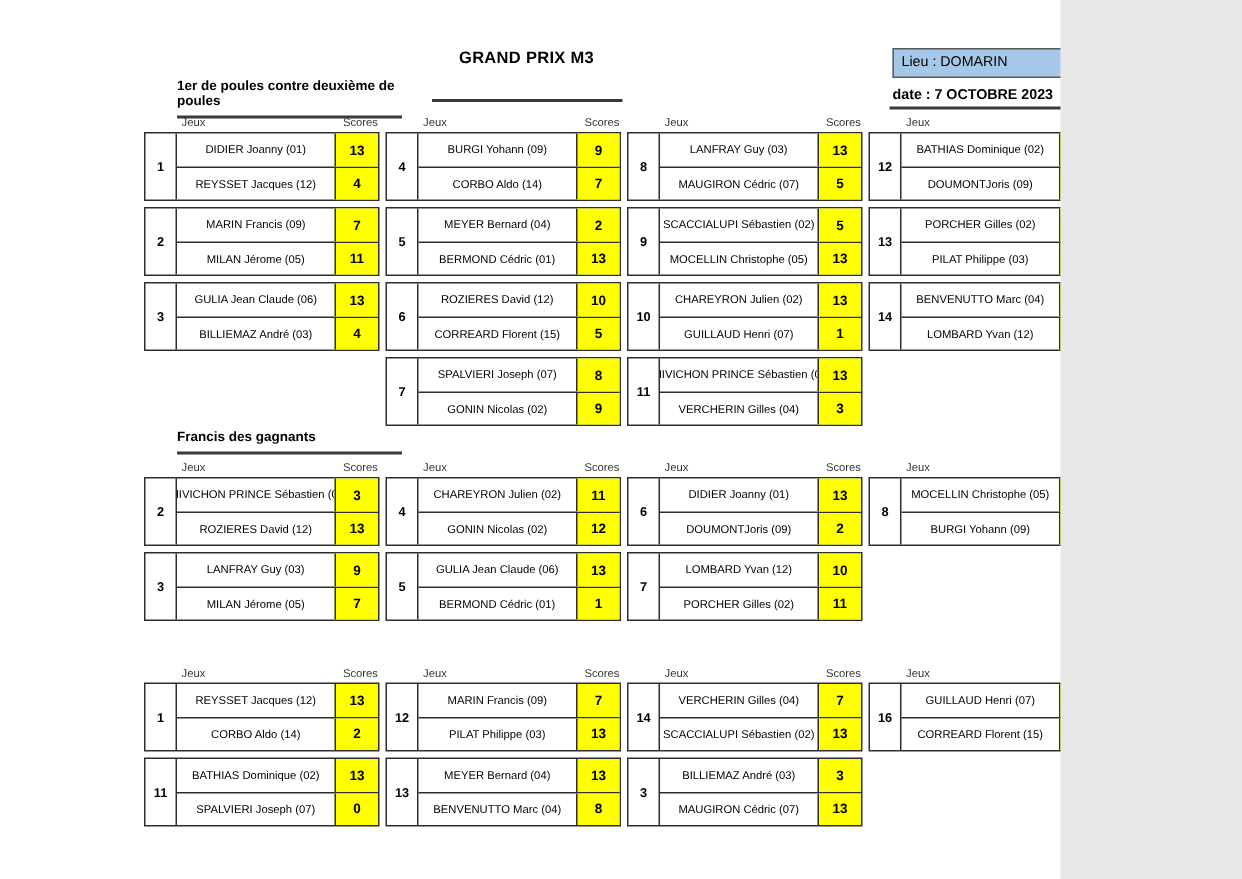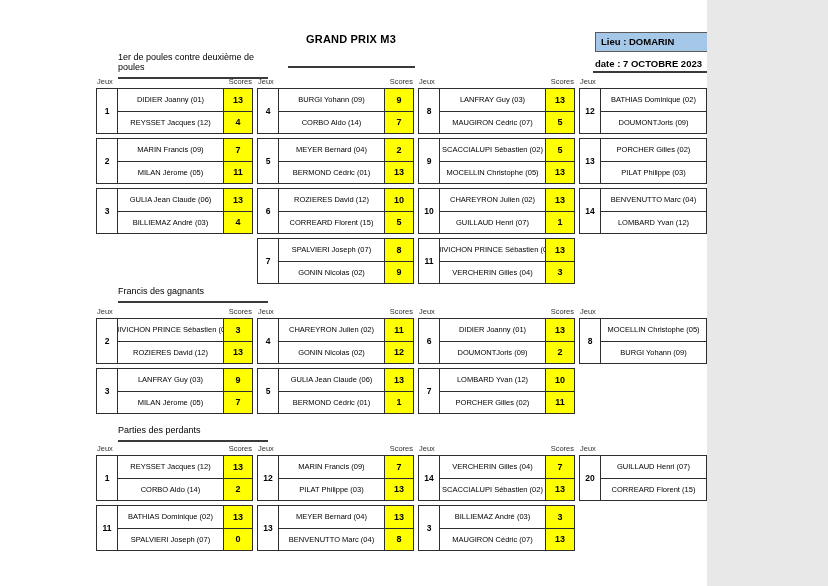--- a/index.html
+++ b/index.html
@@ -10,37 +10,37 @@
   }
   *{box-sizing:border-box;margin:0;padding:0;}
   body{background:#e8e8e8;font-family:"Liberation Sans",sans-serif;}
   .page{position:relative;width:707px;height:586px;background:#ffffff;overflow:hidden;color:#000;}
 
   .main-title{position:absolute;top:33px;left:251px;width:200px;text-align:center;
     font-size:11px;font-weight:bold;letter-spacing:.2px;}
   .title-underline{position:absolute;top:66px;left:288px;width:127px;height:2px;background:var(--line);}
 
   .lieu-box{position:absolute;top:32px;left:595px;width:117px;height:20px;background:var(--lieu-bg);
-    border:1px solid #5a5a5a;font-size:9.5px;font-weight:bold;line-height:18px;padding-left:5px;}
+    border:1px solid #5a5a5a;font-size:9.5px;font-weight:normal;line-height:18px;padding-left:5px;}
   .date-line{position:absolute;top:58px;left:595px;font-size:9.5px;font-weight:bold;}
   .date-underline{position:absolute;top:71px;left:593px;width:141px;height:2px;background:var(--line);}
 
-  .section-title{position:absolute;left:118px;width:150px;font-size:9px;font-weight:normal;
+  .section-title{position:absolute;left:118px;width:150px;font-size:9px;font-weight:bold;
     padding-bottom:5px;border-bottom:2px solid var(--line);}
   #sec1-title{top:52px;}
   #sec2-title{top:286px;}
   #sec3-title{top:425px;}
 
   .columns{position:absolute;left:96px;width:640px;display:flex;gap:4px;}
   #cols1{top:76px;}
   #cols2{top:306px;}
   #cols3{top:443px;}
   .col{flex:1;min-width:0;}
   .colhead{display:flex;justify-content:space-between;align-items:flex-end;height:12px;
-    font-size:7.5px;color:#333;padding:0 1px 2px 1px;}
+    font-size:7.5px;color:#333;padding:0 1px 2px 1px;margin-left:24px;}
   .list{display:flex;flex-direction:column;gap:4px;}
 
   .match{height:46px;display:flex;border:1px solid var(--cell-border);background:#fff;}
   .mnum{width:21px;flex:0 0 21px;border-right:1px solid var(--cell-border);
     display:flex;align-items:center;justify-content:center;font-size:8.5px;font-weight:bold;}
   .mrows{flex:1;display:flex;flex-direction:column;min-width:0;}
   .prow{flex:1;display:flex;min-height:0;}
   .prow:first-child{border-bottom:1px solid var(--cell-border);}
   .pname{flex:1;display:flex;align-items:center;justify-content:center;
     font-size:7.5px;white-space:nowrap;overflow:hidden;padding:0 2px;}
@@ -410,21 +410,20 @@
       <div class="prow">
         <div class="pname">BURGI Yohann (09)</div>
         <div class="pscore">4</div>
       </div>
     </div>
   </div>
 </div>
     </div>
   </div>
 
-  <div class="section-title" id="sec3-title">Parties des perdants</div>
   <div class="columns" id="cols3">
     <div class="col">
       <div class="colhead">
         <span>Jeux</span>
         <span>Scores</span>
       </div>
       <div class="list">
   <div class="match">
     <div class="mnum">1</div>
     <div class="mrows">
@@ -524,21 +523,21 @@
   </div>
 </div>
     </div>
     <div class="col">
       <div class="colhead">
         <span>Jeux</span>
         <span>Scores</span>
       </div>
       <div class="list">
   <div class="match">
-    <div class="mnum">20</div>
+    <div class="mnum">16</div>
     <div class="mrows">
       <div class="prow">
         <div class="pname">GUILLAUD Henri (07)</div>
         <div class="pscore">3</div>
       </div>
       <div class="prow">
         <div class="pname">CORREARD Florent (15)</div>
         <div class="pscore">13</div>
       </div>
     </div>

